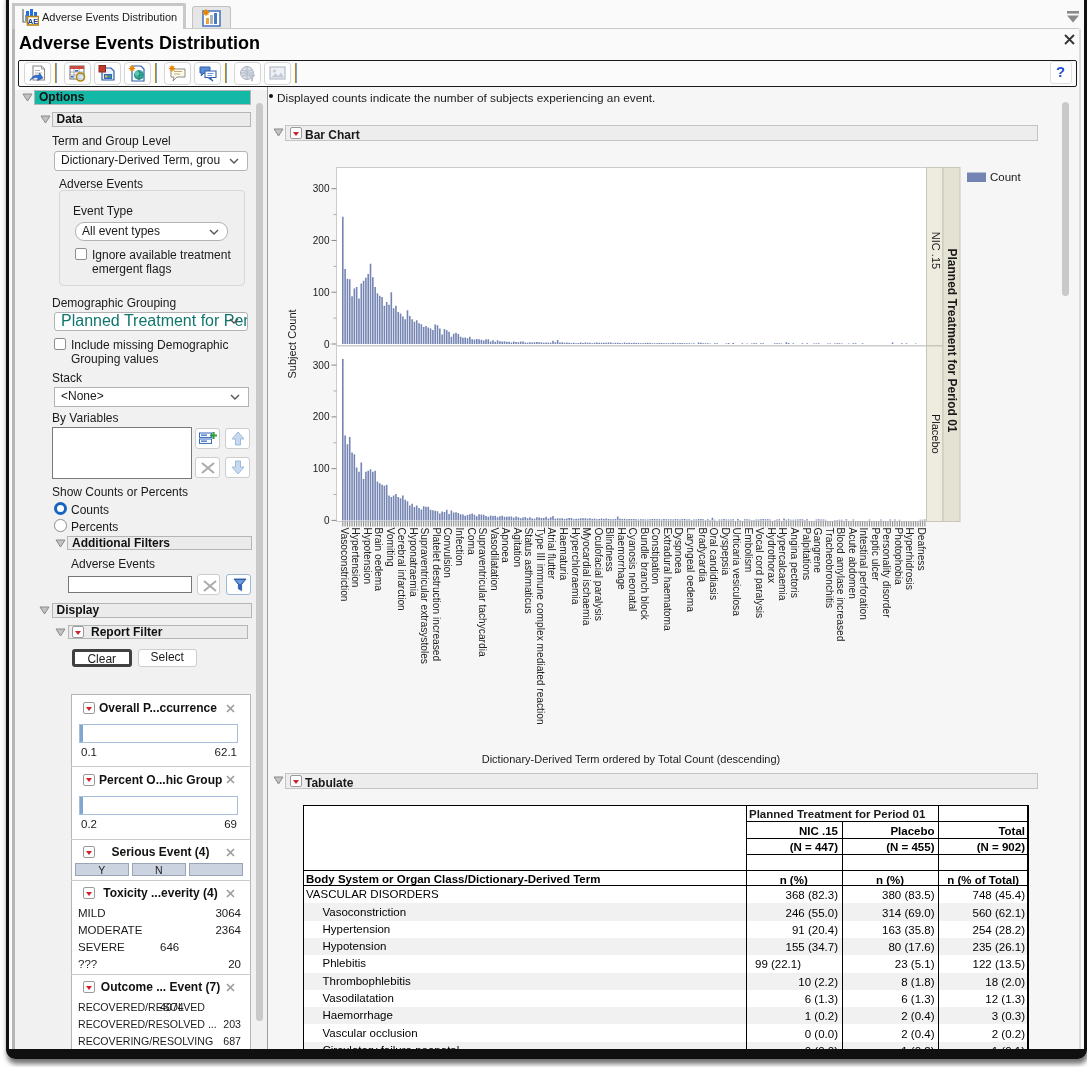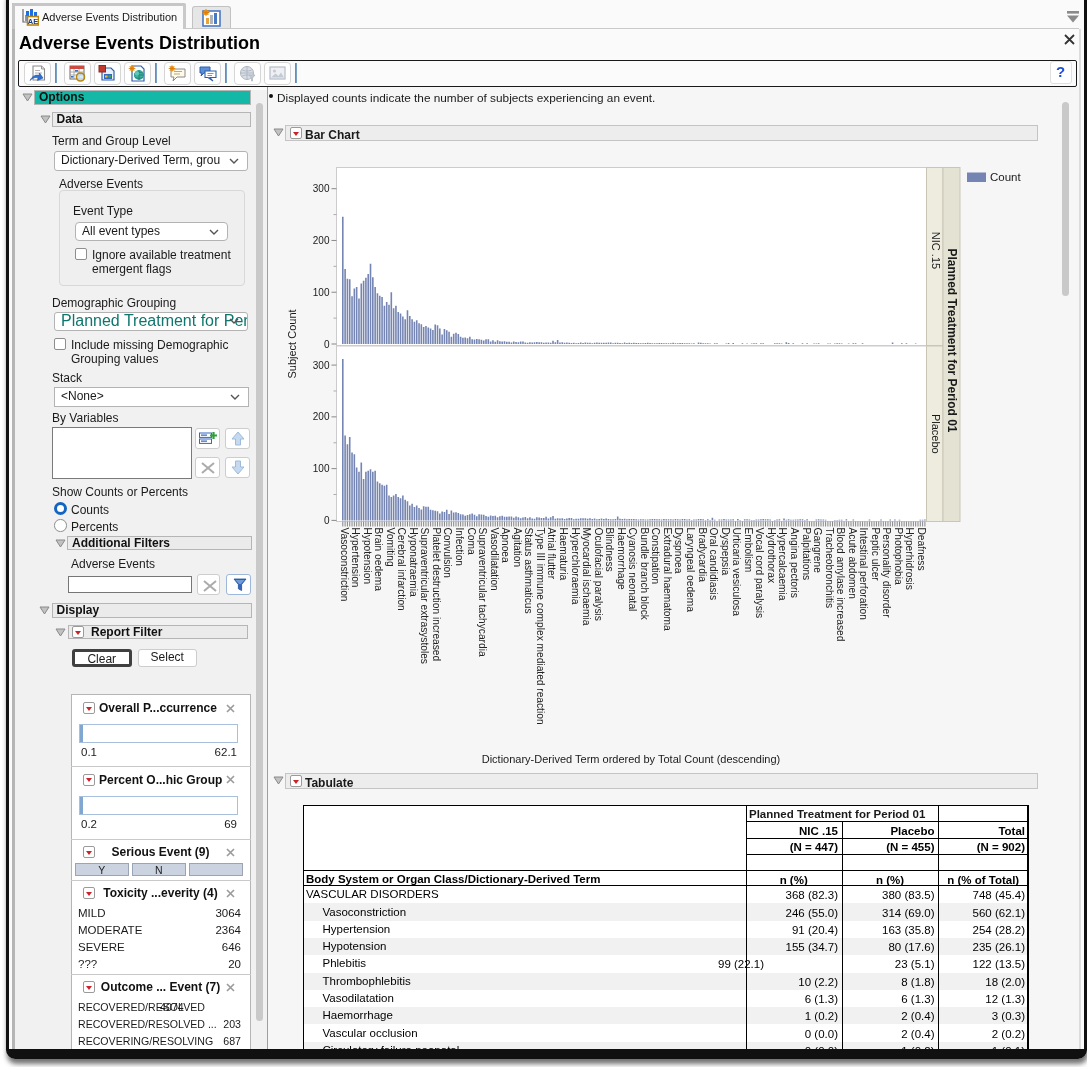--- a/index.html
+++ b/index.html
@@ -132,21 +132,21 @@
 <div style="position:absolute;left:52px;top:133.5px;font-size:12px;line-height:14.4px;color:#1a1a1a;white-space:nowrap;">Term and Group Level</div>
 <div style="position:absolute;left:54px;top:151px;width:194px;height:19.5px;background:#fff;border:1px solid #b3b3b3;border-radius:3px;box-sizing:border-box;overflow:hidden">
     <div style="position:absolute;left:6px;top:1.8500000000000005px;font-size:12px;line-height:13.799999999999999px;color:#1a1a1a;white-space:nowrap">Dictionary-Derived Term, grou</div>
     <svg style="position:absolute;right:8px;top:5.75px" width="10" height="7">
       <path d="M1 1 L5 5 L9 1" stroke="#555" stroke-width="1.4" fill="none"></path>
     </svg>
   </div>
 <div style="position:absolute;left:59px;top:177px;font-size:12px;line-height:14.4px;color:#1a1a1a;white-space:nowrap;">Adverse Events</div>
 <div class="abs" style="left:59px;top:190px;width:186px;height:96px;background:#efefef;border:1px solid #d8d8d8;border-radius:4px;box-sizing:border-box"></div>
 <div style="position:absolute;left:73px;top:204px;font-size:12px;line-height:14.4px;color:#1a1a1a;white-space:nowrap;">Event Type</div>
-<div style="position:absolute;left:75px;top:222px;width:153px;height:19px;background:#fff;border:1px solid #b3b3b3;border-radius:4px;box-sizing:border-box;overflow:hidden">
+<div style="position:absolute;left:75px;top:222px;width:153px;height:19px;background:#fff;border:1px solid #b3b3b3;border-radius:9px;box-sizing:border-box;overflow:hidden">
     <div style="position:absolute;left:6px;top:1.6000000000000005px;font-size:12px;line-height:13.799999999999999px;color:#1a1a1a;white-space:nowrap">All event types</div>
     <svg style="position:absolute;right:8px;top:5.5px" width="10" height="7">
       <path d="M1 1 L5 5 L9 1" stroke="#555" stroke-width="1.4" fill="none"></path>
     </svg>
   </div>
 <div style="position:absolute;left:75px;top:248px;width:12px;height:12px;background:#fff;border:1px solid #8e8e8e;border-radius:2px;box-sizing:border-box"></div>
 <div style="position:absolute;left:92px;top:248px;font-size:12px;line-height:14.4px;color:#1a1a1a;white-space:nowrap;">Ignore available treatment<br>emergent flags</div>
 <div style="position:absolute;left:52px;top:296px;font-size:12px;line-height:14.4px;color:#1a1a1a;white-space:nowrap;">Demographic Grouping</div>
 <div style="position:absolute;left:54px;top:311.5px;width:194px;height:19.5px;background:#fff;border:1px solid #b3b3b3;border-radius:3px;box-sizing:border-box;overflow:hidden">
     <div style="position:absolute;left:6px;top:1.8500000000000005px;font-size:16px;line-height:13.799999999999999px;color:#0f766e;white-space:nowrap">Planned Treatment for Period</div>
@@ -252,41 +252,41 @@
   </svg>
 <div class="abs" style="left:79px;top:796px;width:159px;height:19px;background:#fff;border:1px solid #a8c0dc;box-sizing:border-box">
     <div style="position:absolute;left:0;top:0;width:2.5px;height:100%;background:#7fa7cf"></div>
   </div>
 <div style="position:absolute;left:81px;top:817.5px;font-size:11.5px;line-height:13.8px;color:#1a1a1a;white-space:nowrap;">0.2</div>
 <div style="position:absolute;left:0px;top:817.5px;font-size:11.5px;line-height:13.8px;color:#1a1a1a;white-space:nowrap;left:auto;right:855px">69</div>
 <div class="abs" style="left:70.5px;top:839px;width:180px;height:1px;background:#c9c9c9"></div>
 <div style="position:absolute;left:82.5px;top:846px;width:12px;height:12px;background:#fff;border:1px solid #9a9a9a;border-radius:2px;box-sizing:border-box">
     <div style="position:absolute;left:2px;top:3.5px;width:0;height:0;border-left:3.5px solid transparent;border-right:3.5px solid transparent;border-top:4.5px solid #cc2229"></div>
   </div>
-<div class="abs" style="left:72.5px;width:176.0px;text-align:center;top:846px;font-size:12px;line-height:13px;font-weight:bold;color:#111;white-space:nowrap">Serious Event (9)</div>
+<div class="abs" style="left:72.5px;width:176.0px;text-align:center;top:846px;font-size:12px;line-height:13px;font-weight:bold;color:#111;white-space:nowrap">Serious Event (4)</div>
 <svg style="position:absolute;left:226px;top:847.5px" width="9" height="9">
     <path d="M1 1 L8 8 M8 1 L1 8" stroke="#9a9a9a" stroke-width="1.6"></path>
   </svg>
 <div class="abs" style="left:74.5px;top:862.5px;width:54.5px;height:13.5px;background:#ccd3e0;border:1px solid #9aa4b5;box-sizing:border-box;text-align:center;font-size:10.5px;line-height:12px;color:#222">Y</div>
 <div class="abs" style="left:131.5px;top:862.5px;width:54.5px;height:13.5px;background:#ccd3e0;border:1px solid #9aa4b5;box-sizing:border-box;text-align:center;font-size:10.5px;line-height:12px;color:#222">N</div>
 <div class="abs" style="left:188.5px;top:862.5px;width:54.5px;height:13.5px;background:#ccd3e0;border:1px solid #9aa4b5;box-sizing:border-box;text-align:center;font-size:10.5px;line-height:12px;color:#222"></div>
 <div class="abs" style="left:70.5px;top:879.5px;width:180px;height:1px;background:#c9c9c9"></div>
 <div style="position:absolute;left:82.5px;top:887px;width:12px;height:12px;background:#fff;border:1px solid #9a9a9a;border-radius:2px;box-sizing:border-box">
     <div style="position:absolute;left:2px;top:3.5px;width:0;height:0;border-left:3.5px solid transparent;border-right:3.5px solid transparent;border-top:4.5px solid #cc2229"></div>
   </div>
 <div class="abs" style="left:72.5px;width:176.0px;text-align:center;top:887px;font-size:12px;line-height:13px;font-weight:bold;color:#111;white-space:nowrap">Toxicity ...everity (4)</div>
 <svg style="position:absolute;left:226px;top:888.5px" width="9" height="9">
     <path d="M1 1 L8 8 M8 1 L1 8" stroke="#9a9a9a" stroke-width="1.6"></path>
   </svg>
 <div style="position:absolute;left:78px;top:906.5px;font-size:11.5px;line-height:13.8px;color:#1a1a1a;white-space:nowrap;">MILD</div>
 <div class="abs" style="left:160px;top:906.5px;width:81px;text-align:right;font-size:11.5px;line-height:13.8px;color:#1a1a1a">3064</div>
 <div style="position:absolute;left:78px;top:923.5px;font-size:11.5px;line-height:13.8px;color:#1a1a1a;white-space:nowrap;">MODERATE</div>
 <div class="abs" style="left:160px;top:923.5px;width:81px;text-align:right;font-size:11.5px;line-height:13.8px;color:#1a1a1a">2364</div>
 <div style="position:absolute;left:78px;top:940.5px;font-size:11.5px;line-height:13.8px;color:#1a1a1a;white-space:nowrap;">SEVERE</div>
-<div class="abs" style="left:160px;top:940.5px;width:81px;text-align:right;font-size:11.5px;line-height:13.8px;color:#1a1a1a">646</div>
+<div class="abs" style="left:160px;top:940.5px;width:81px;font-size:11.5px;line-height:13.8px;color:#1a1a1a">646</div>
 <div style="position:absolute;left:78px;top:957.5px;font-size:11.5px;line-height:13.8px;color:#1a1a1a;white-space:nowrap;">???</div>
 <div class="abs" style="left:160px;top:957.5px;width:81px;text-align:right;font-size:11.5px;line-height:13.8px;color:#1a1a1a">20</div>
 <div class="abs" style="left:70.5px;top:974px;width:180px;height:1px;background:#c9c9c9"></div>
 <div style="position:absolute;left:82.5px;top:981px;width:12px;height:12px;background:#fff;border:1px solid #9a9a9a;border-radius:2px;box-sizing:border-box">
     <div style="position:absolute;left:2px;top:3.5px;width:0;height:0;border-left:3.5px solid transparent;border-right:3.5px solid transparent;border-top:4.5px solid #cc2229"></div>
   </div>
 <div class="abs" style="left:72.5px;width:176.0px;text-align:center;top:981px;font-size:12px;line-height:13px;font-weight:bold;color:#111;white-space:nowrap">Outcome ... Event (7)</div>
 <svg style="position:absolute;left:226px;top:982.5px" width="9" height="9">
     <path d="M1 1 L8 8 M8 1 L1 8" stroke="#9a9a9a" stroke-width="1.6"></path>
   </svg>
@@ -432,21 +432,21 @@
 <div class="abs" style="left:905px;top:905.5px;width:120px;text-align:right;font-size:11.5px;line-height:14.4px;color:#000;white-space:nowrap">560 (62.1)</div>
 <div style="position:absolute;left:322.5px;top:922.8000000000001px;font-size:11.5px;line-height:13.8px;color:#000;white-space:nowrap;">Hypertension</div>
 <div class="abs" style="left:718px;top:922.8000000000001px;width:120px;text-align:right;font-size:11.5px;line-height:14.4px;color:#000;white-space:nowrap">91 (20.4)</div>
 <div class="abs" style="left:814.5px;top:922.8000000000001px;width:120px;text-align:right;font-size:11.5px;line-height:14.4px;color:#000;white-space:nowrap">163 (35.8)</div>
 <div class="abs" style="left:905px;top:922.8000000000001px;width:120px;text-align:right;font-size:11.5px;line-height:14.4px;color:#000;white-space:nowrap">254 (28.2)</div>
 <div style="position:absolute;left:322.5px;top:940.1px;font-size:11.5px;line-height:13.8px;color:#000;white-space:nowrap;">Hypotension</div>
 <div class="abs" style="left:718px;top:940.1px;width:120px;text-align:right;font-size:11.5px;line-height:14.4px;color:#000;white-space:nowrap">155 (34.7)</div>
 <div class="abs" style="left:814.5px;top:940.1px;width:120px;text-align:right;font-size:11.5px;line-height:14.4px;color:#000;white-space:nowrap">80 (17.6)</div>
 <div class="abs" style="left:905px;top:940.1px;width:120px;text-align:right;font-size:11.5px;line-height:14.4px;color:#000;white-space:nowrap">235 (26.1)</div>
 <div style="position:absolute;left:322.5px;top:957.4000000000001px;font-size:11.5px;line-height:13.8px;color:#000;white-space:nowrap;">Phlebitis</div>
-<div class="abs" style="left:718px;top:957.4000000000001px;width:120px;text-align:left;font-size:11.5px;line-height:14.4px;color:#000;white-space:nowrap">99 (22.1)</div>
+<div class="abs" style="left:718px;top:957.4000000000001px;width:120px;text-align:center;font-size:11.5px;line-height:14.4px;color:#000;white-space:nowrap">99 (22.1)</div>
 <div class="abs" style="left:814.5px;top:957.4000000000001px;width:120px;text-align:right;font-size:11.5px;line-height:14.4px;color:#000;white-space:nowrap">23 (5.1)</div>
 <div class="abs" style="left:905px;top:957.4000000000001px;width:120px;text-align:right;font-size:11.5px;line-height:14.4px;color:#000;white-space:nowrap">122 (13.5)</div>
 <div style="position:absolute;left:322.5px;top:974.7px;font-size:11.5px;line-height:13.8px;color:#000;white-space:nowrap;">Thrombophlebitis</div>
 <div class="abs" style="left:718px;top:974.7px;width:120px;text-align:right;font-size:11.5px;line-height:14.4px;color:#000;white-space:nowrap">10 (2.2)</div>
 <div class="abs" style="left:814.5px;top:974.7px;width:120px;text-align:right;font-size:11.5px;line-height:14.4px;color:#000;white-space:nowrap">8 (1.8)</div>
 <div class="abs" style="left:905px;top:974.7px;width:120px;text-align:right;font-size:11.5px;line-height:14.4px;color:#000;white-space:nowrap">18 (2.0)</div>
 <div style="position:absolute;left:322.5px;top:992.0px;font-size:11.5px;line-height:13.8px;color:#000;white-space:nowrap;">Vasodilatation</div>
 <div class="abs" style="left:718px;top:992.0px;width:120px;text-align:right;font-size:11.5px;line-height:14.4px;color:#000;white-space:nowrap">6 (1.3)</div>
 <div class="abs" style="left:814.5px;top:992.0px;width:120px;text-align:right;font-size:11.5px;line-height:14.4px;color:#000;white-space:nowrap">6 (1.3)</div>
 <div class="abs" style="left:905px;top:992.0px;width:120px;text-align:right;font-size:11.5px;line-height:14.4px;color:#000;white-space:nowrap">12 (1.3)</div>

